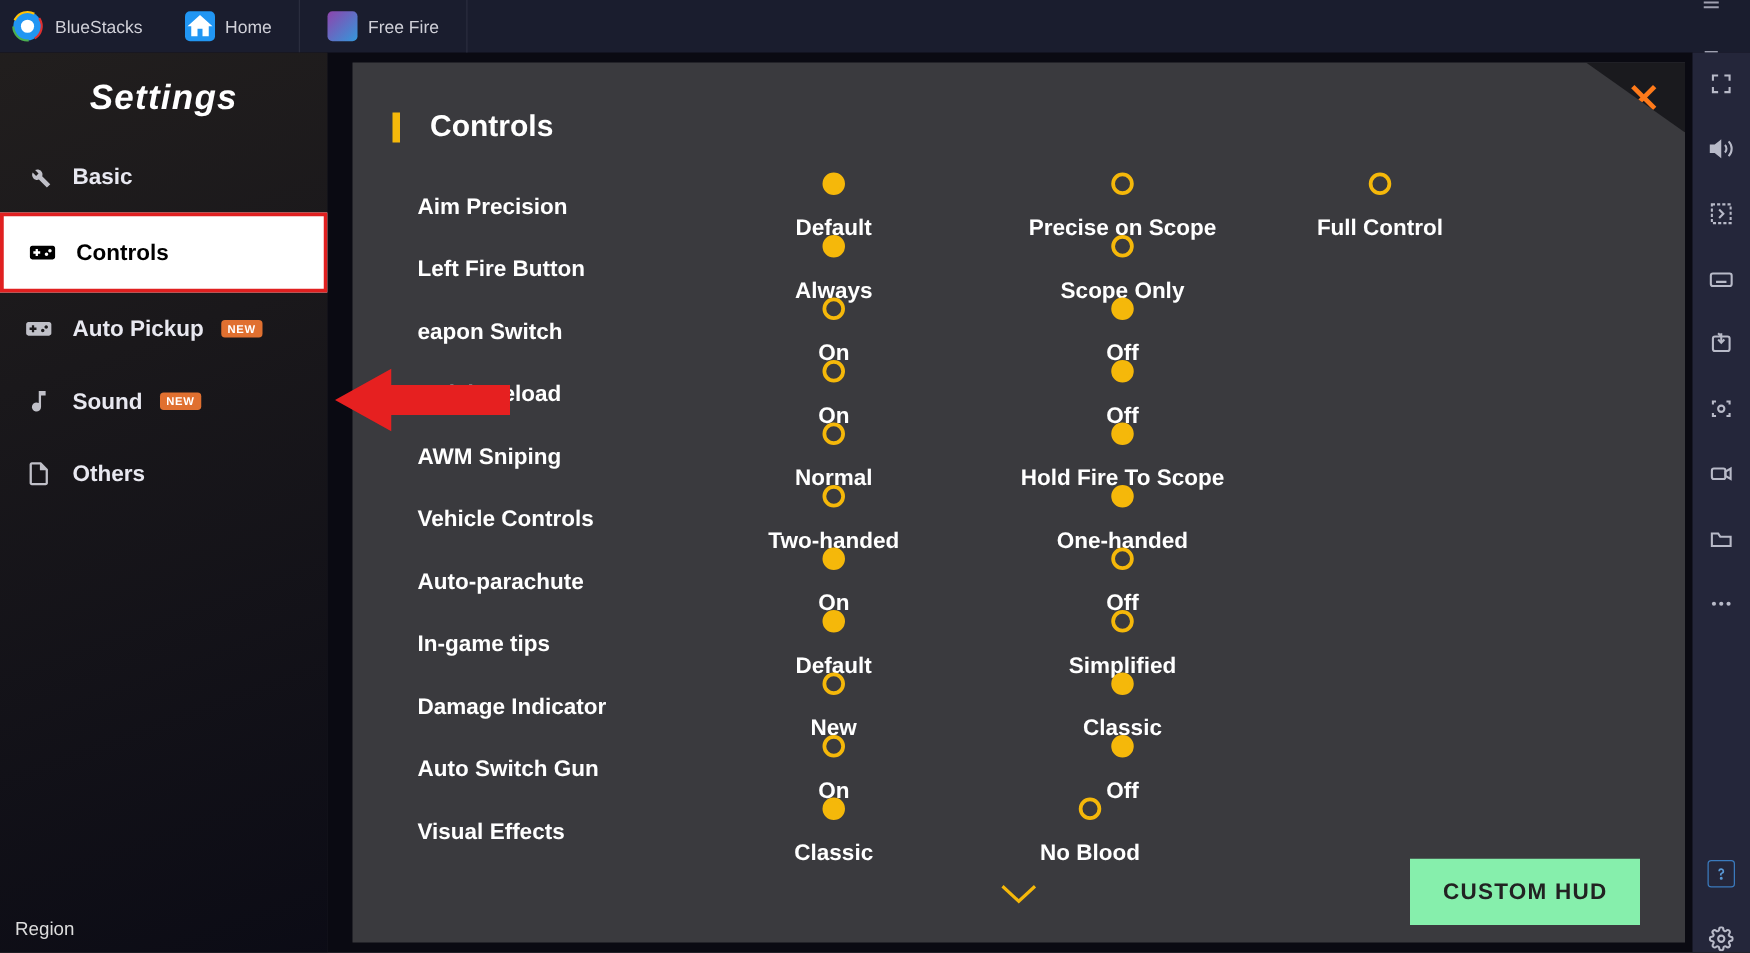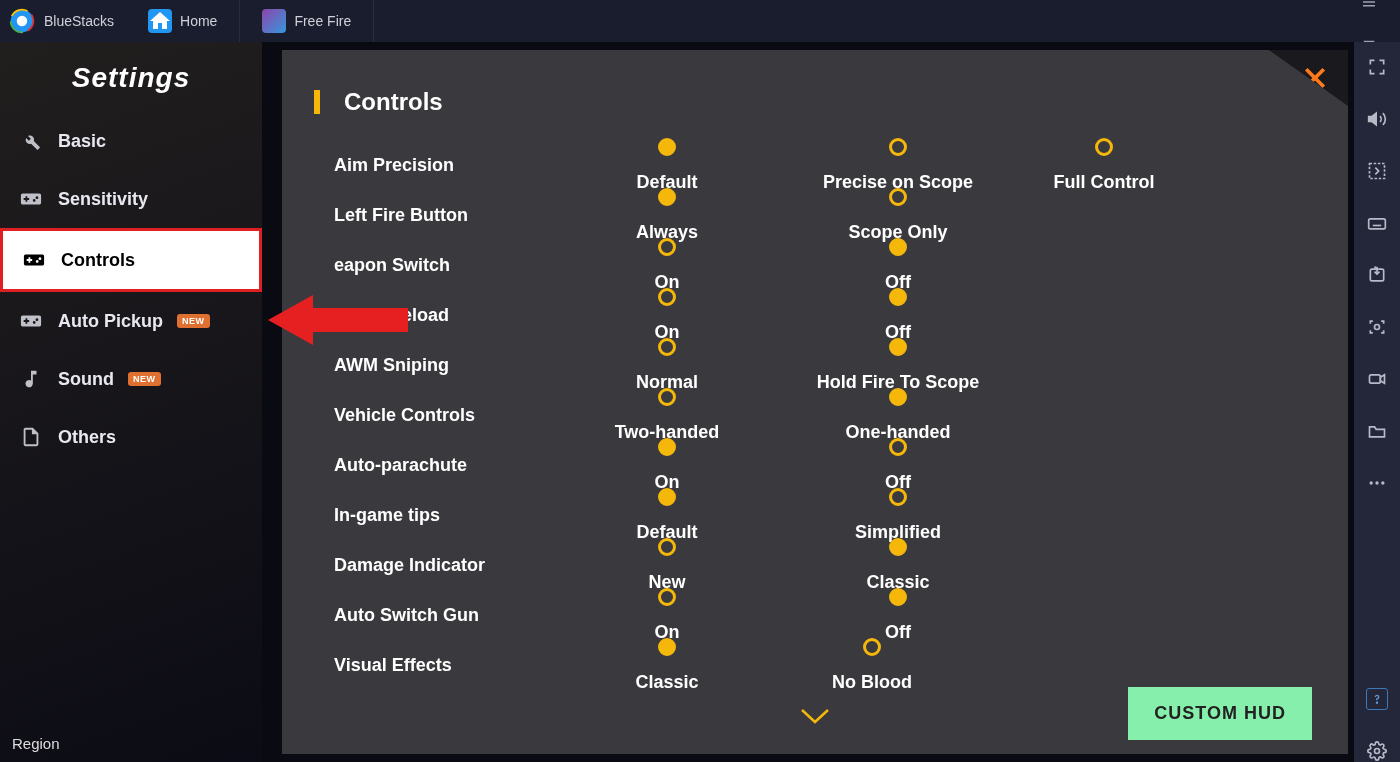--- a/index.html
+++ b/index.html
@@ -162,28 +162,20 @@
   <div class="sidebar">
     <div class="settings-title">Settings</div>
     <ul class="menu">
       <li class="menu-item">
         <span class="mi-icon">
             <svg viewBox="0 0 24 24" fill="currentColor">
               <path d="M22 19l-7-7c.6-1.5.3-3.3-1-4.6-1.4-1.4-3.5-1.7-5.2-.8l3 3-2.1 2.1-3-3c-.9 1.7-.6 3.8.8 5.2 1.3 1.3 3.1 1.6 4.6 1l7 7 3-3z"></path>
             </svg>
           </span>
         <span>Basic</span>
-      </li>
-      <li class="menu-item">
-        <span class="mi-icon">
-            <svg viewBox="0 0 24 24" fill="currentColor">
-              <path d="M21 6H3c-1.1 0-2 .9-2 2v8c0 1.1.9 2 2 2h18c1.1 0 2-.9 2-2V8c0-1.1-.9-2-2-2zM10 13H8v2H6v-2H4v-2h2V9h2v2h2v2zm5.5 2c-.83 0-1.5-.67-1.5-1.5s.67-1.5 1.5-1.5 1.5.67 1.5 1.5-.67 1.5-1.5 1.5zm3-3c-.83 0-1.5-.67-1.5-1.5S17.67 9 18.5 9s1.5.67 1.5 1.5-.67 1.5-1.5 1.5z"></path>
-            </svg>
-          </span>
-        <span>Sensitivity</span>
       </li>
       <li class="menu-item active">
         <span class="mi-icon">
             <svg viewBox="0 0 24 24" fill="currentColor">
               <path d="M21 6H3c-1.1 0-2 .9-2 2v8c0 1.1.9 2 2 2h18c1.1 0 2-.9 2-2V8c0-1.1-.9-2-2-2zM10 13H8v2H6v-2H4v-2h2V9h2v2h2v2zm5.5 2c-.83 0-1.5-.67-1.5-1.5s.67-1.5 1.5-1.5 1.5.67 1.5 1.5-.67 1.5-1.5 1.5zm3-3c-.83 0-1.5-.67-1.5-1.5S17.67 9 18.5 9s1.5.67 1.5 1.5-.67 1.5-1.5 1.5z"></path>
             </svg>
           </span>
         <span>Controls</span>
       </li>
       <li class="menu-item">

